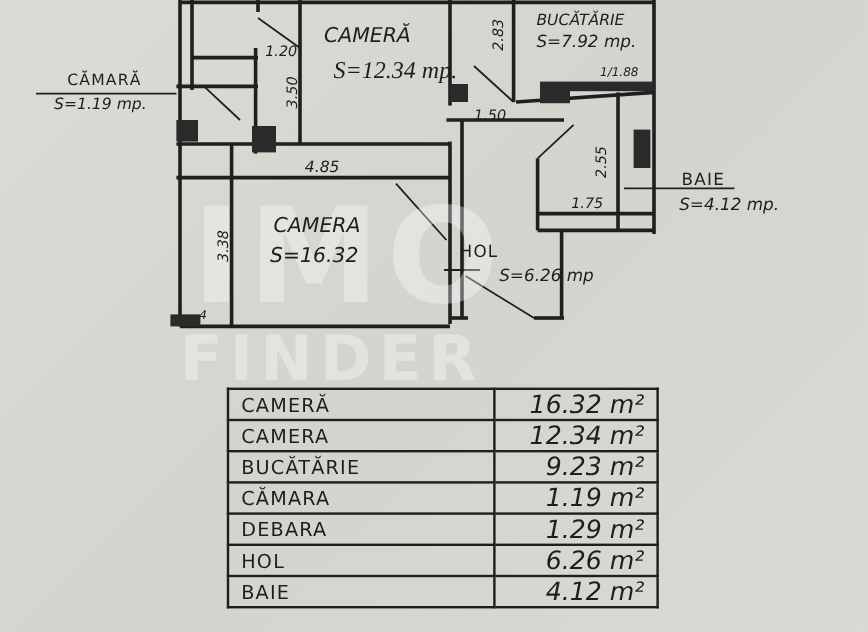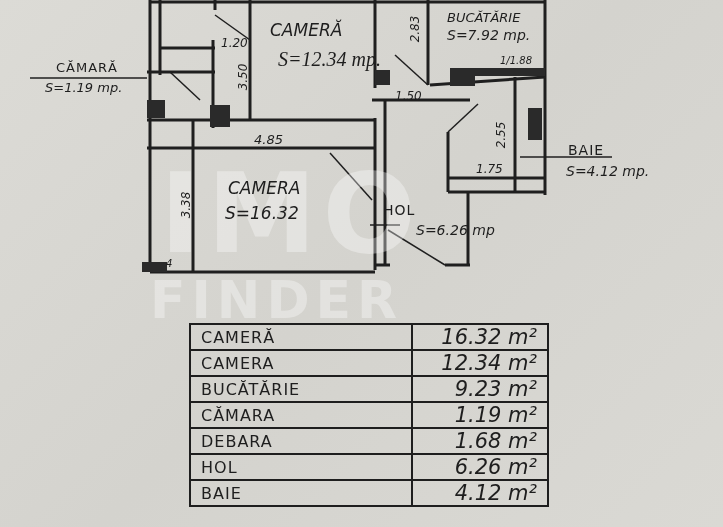--- a/index.html
+++ b/index.html
@@ -115,21 +115,21 @@
   <tr>
         <td class="name">BUCĂTĂRIE</td>
         <td class="val">9.23 m²</td>
       </tr>
   <tr>
         <td class="name">CĂMARA</td>
         <td class="val">1.19 m²</td>
       </tr>
   <tr>
         <td class="name">DEBARA</td>
-        <td class="val">1.68 m²</td>
+        <td class="val">1.29 m²</td>
       </tr>
   <tr>
         <td class="name">HOL</td>
         <td class="val">6.26 m²</td>
       </tr>
   <tr>
         <td class="name">BAIE</td>
         <td class="val">4.12 m²</td>
       </tr>
 </tbody>

